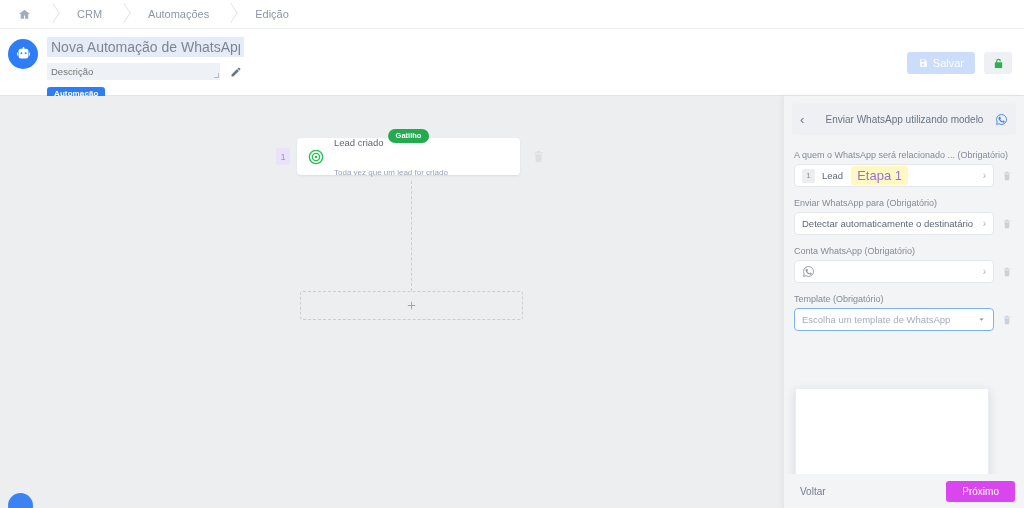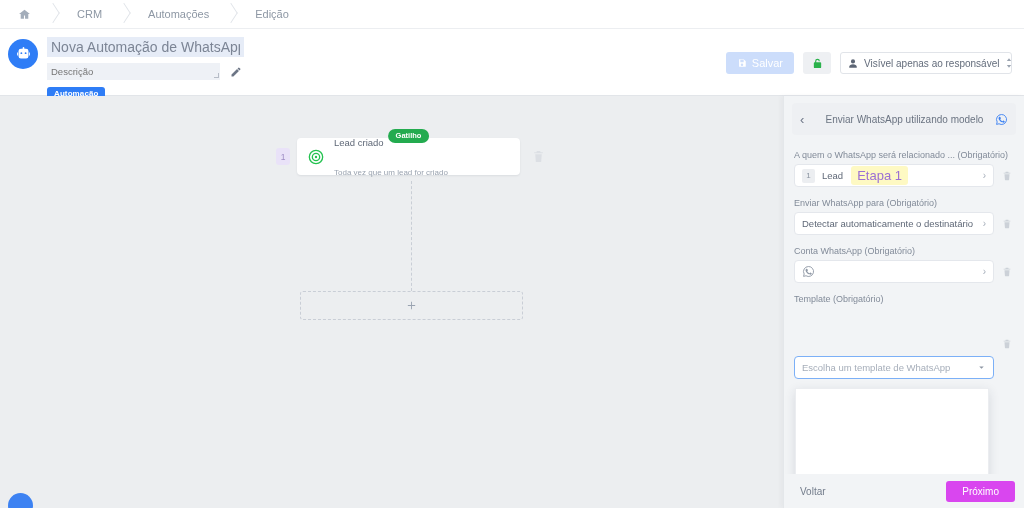--- a/index.html
+++ b/index.html
@@ -231,21 +231,21 @@
   .pill-etapa {
     background: #fef9c3; color: #9b6fd4;
     font-size: 13px; padding: 2px 6px 2.5px; border-radius: 3px;
     margin-left: 8px; white-space: nowrap;
   }
   .wa-circle { width: 13px; height: 13px; flex: none; }
   .row-trash { width: 12px; margin-left: 8px; cursor: pointer; flex: none; }
   .row-trash svg { width: 10px; height: 12px; fill: #ccd1d8; display: block; }
 
   .control.select-open {
-    border: 1px solid #7cb0f7; color: #a6aeba; margin-top: 48px;
+    border: 1px solid #7cb0f7; color: #a6aeba;
   }
   .caret { margin-left: auto; }
   .caret svg { width: 9px; height: 9px; fill: #8d96a3; display: block; }
 
   
   .dropdown-pop {
     position: absolute; left: 3px; top: 244px;
     width: 194px; height: 145px;
     background: #ffffff;
     border: 1px solid #ebedf0;
@@ -331,29 +331,20 @@
         <span>Salvar</span>
       </button>
 
 
       <div class="lock-box">
         <svg viewBox="0 0 24 24">
             <path d="M12 1.8A5.2 5.2 0 0 0 6.8 7v2H6a2 2 0 0 0-2 2v9a2 2 0 0 0 2 2h12a2 2 0 0 0 2-2v-9a2 2 0 0 0-2-2H9.3V7a2.7 2.7 0 0 1 5.4 0h2.5A5.2 5.2 0 0 0 12 1.8z"></path>
           </svg>
       </div>
 
-      <div class="visib-select">
-        <svg class="person" viewBox="0 0 24 24">
-            <path d="M12 12a5 5 0 1 0 0-10 5 5 0 0 0 0 10zm0 2c-5 0-9 2.6-9 5.3V22h18v-2.7c0-2.7-4-5.3-9-5.3z"></path>
-          </svg>
-        <span class="lbl">Visível apenas ao responsável</span>
-        <svg class="updown" viewBox="0 0 12 20">
-            <path d="M6 2 2.4 6.6h7.2zM6 18l3.6-4.6H2.4z"></path>
-          </svg>
-      </div>
     </div>
   </div>
 
   <div class="canvas">
 
     <div class="node-wrap">
       <div class="step-num">1</div>
       <div class="node-card">
         <span class="badge-gatilho">Gatilho</span>
         <svg class="node-icon" viewBox="0 0 24 24">

